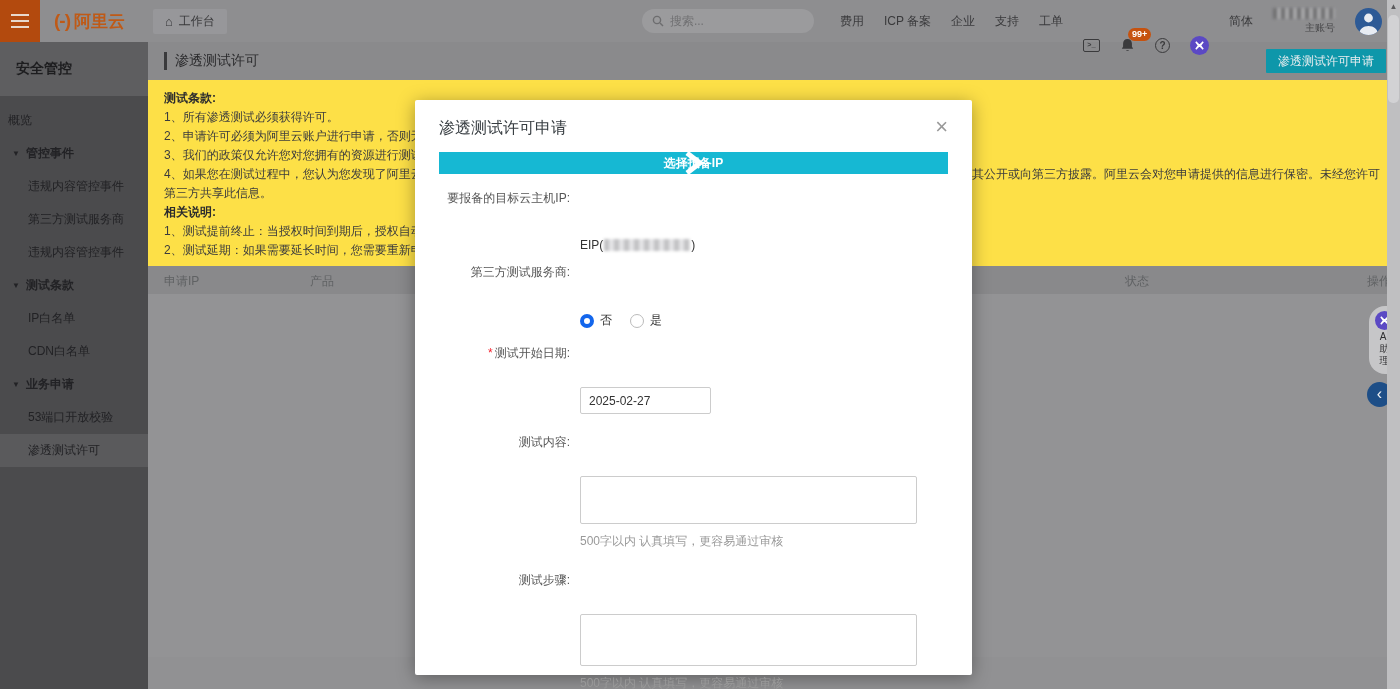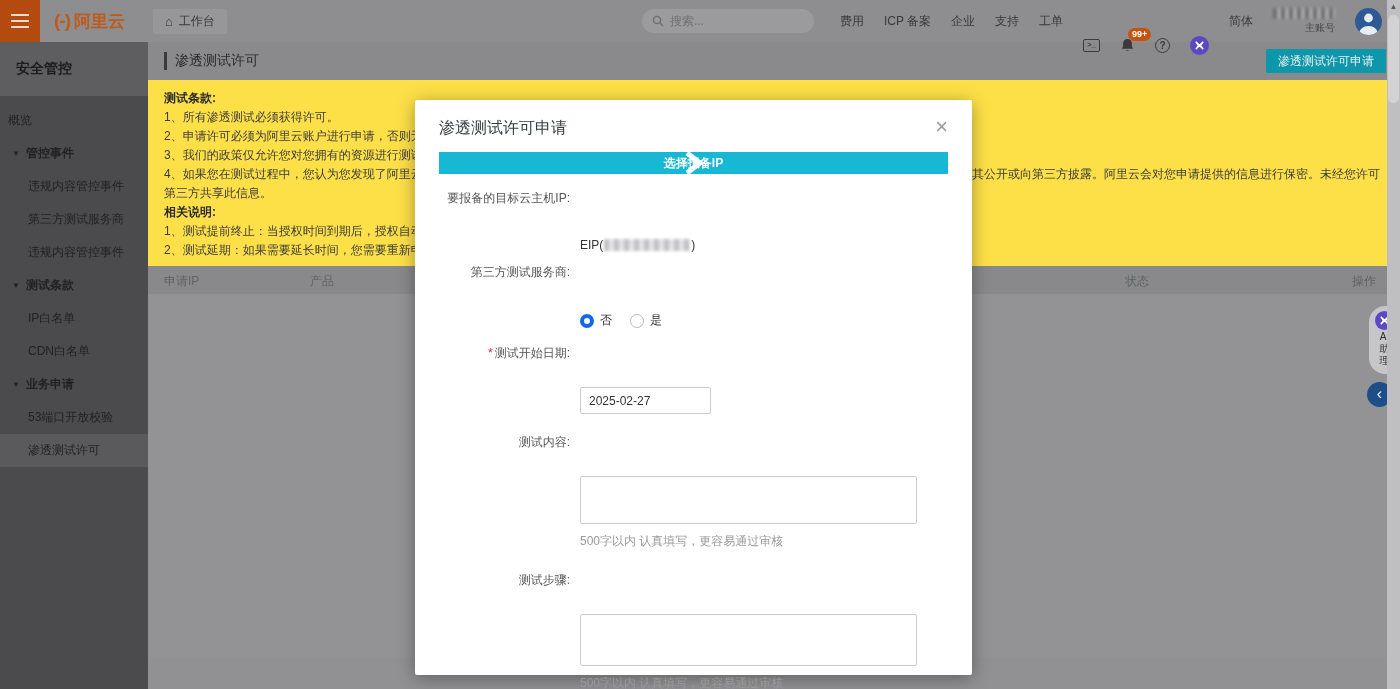--- a/index.html
+++ b/index.html
@@ -69,21 +69,21 @@
   .apply-btn { background:#0e97aa; color:#e9eef0; border:none; font-size:12px; height:24px;
     padding:0 12px; cursor:pointer; border-radius:1px; }
   .terms { background:#fde047; padding:9px 16px 6px 16px; font-size:12px; line-height:19px;
     color:#3b3b3d; }
   .terms .t-bold { font-weight:bold; color:#2c2c2e; }
   .t-line { white-space:nowrap; overflow:hidden; }
   .t-rel { position:relative; }
   .t-right-frag { position:absolute; left:808px; top:0; white-space:nowrap; }
   .tbl-header { height:28px; background:#89898b; position:relative; font-size:12px; color:#606264; }
   .tbl-header span { position:absolute; top:7px; }
-  .th-ip { left:16px; } .th-prod { left:162px; } .th-status { left:977px; } .th-op { right:24px; }
+  .th-ip { left:16px; } .th-prod { left:162px; } .th-status { left:977px; } .th-op { right:9px; }
   .tbl-body { height:363px; background:#939395; }
 
   
   .ai-pill { position:absolute; right:0; top:306px; width:31px; height:68px; background:#c6c6c8;
     border-radius:16px 0 0 16px; z-index:6; display:flex; flex-direction:column; align-items:center;
     padding-top:5px; gap:1px; cursor:pointer; }
   .ai-pill .txt { font-size:10px; color:#2e2e30; line-height:11px; text-align:center; }
   .back-circle { position:absolute; right:8px; top:382px; width:25px; height:25px; border-radius:50%;
     background:#1d4e87; color:#f0f2f4; font-size:16px; line-height:23px; text-align:center;
     z-index:6; cursor:pointer; }

